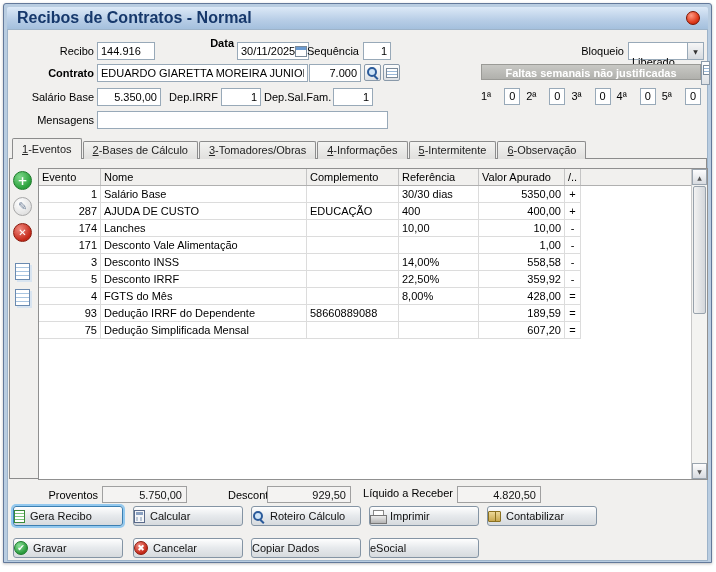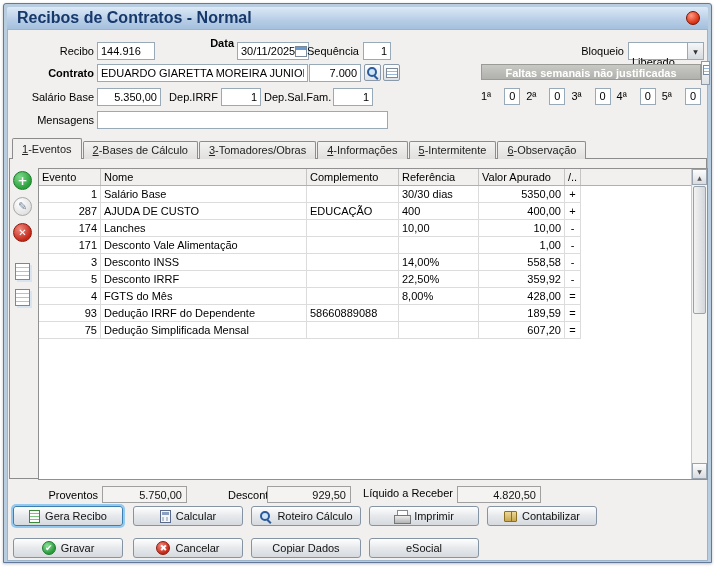--- a/index.html
+++ b/index.html
@@ -78,21 +78,21 @@
   .c4{width:86px}.gcell.c4{text-align:right}
   .c5{width:16px;text-align:center}.gcell.c5,.hcell.c5{padding-left:0;padding-right:0}
 
   .vscroll{position:absolute;right:0;top:0;bottom:0;width:16px;background:#f3f3f1;border-left:1px solid #c8c8c8}
   .sbtn{position:absolute;left:0;width:15px;height:16px;background:linear-gradient(#fdfdfd,#d8dbe0);border:1px solid #9aa4ae;display:flex;align-items:center;justify-content:center;font-size:6px;color:#555;font-family:"DejaVu Sans",sans-serif}
   .sbtn.up{top:0}.sbtn.down{bottom:0}
   .sthumb{position:absolute;left:1px;top:17px;width:13px;height:128px;background:linear-gradient(90deg,#f2f2f2,#d4d7db);border:1px solid #98a2ac;border-radius:2px}
 
   .sfld{position:absolute;height:17px;border:1px solid #a0a0a0;background:#f4f3f2;text-align:right;padding:2px 4px 0;color:#111}
 
-  .btn{position:absolute;height:20px;width:110px;border:1px solid #8494a4;border-radius:3px;background:linear-gradient(#fefefe,#e6e9ec 50%,#d6dade);display:flex;align-items:center;justify-content:center;gap:5px;font-size:11px;color:#111;cursor:default;white-space:nowrap}
+  .btn{position:absolute;height:20px;width:110px;border:1px solid #8494a4;border-radius:3px;background:linear-gradient(#fefefe,#e6e9ec 50%,#d6dade);display:flex;align-items:center;gap:5px;font-size:11px;color:#111;cursor:default;white-space:nowrap}
   .btn.focused{border-color:#3c7fb1;box-shadow:0 0 0 2px #93c9ef}
 </style>
 </head>
 <body>
 
 <div class="window">
   <div class="titlebar">
     <span class="title">Recibos de Contratos - Normal</span>
     <div class="close-btn"></div>
   </div>

